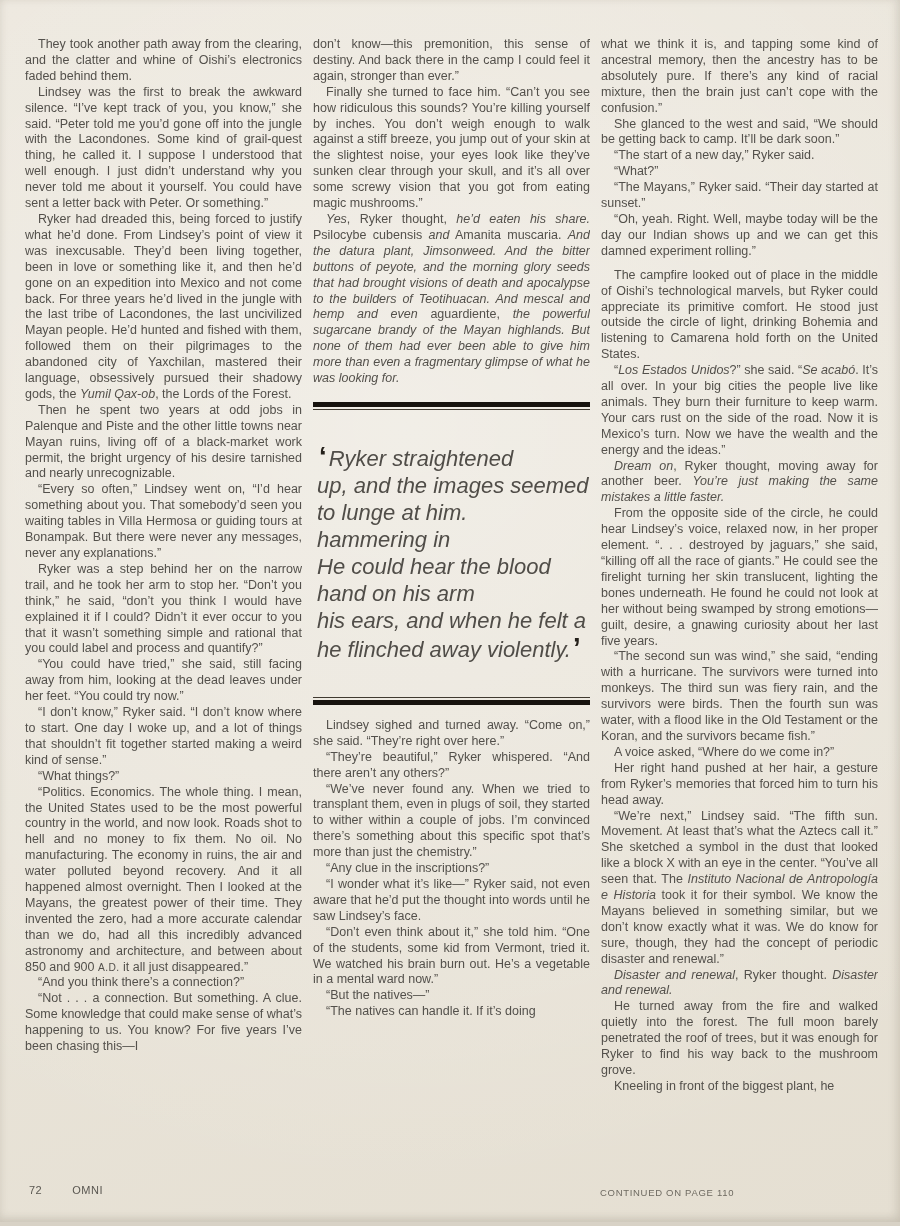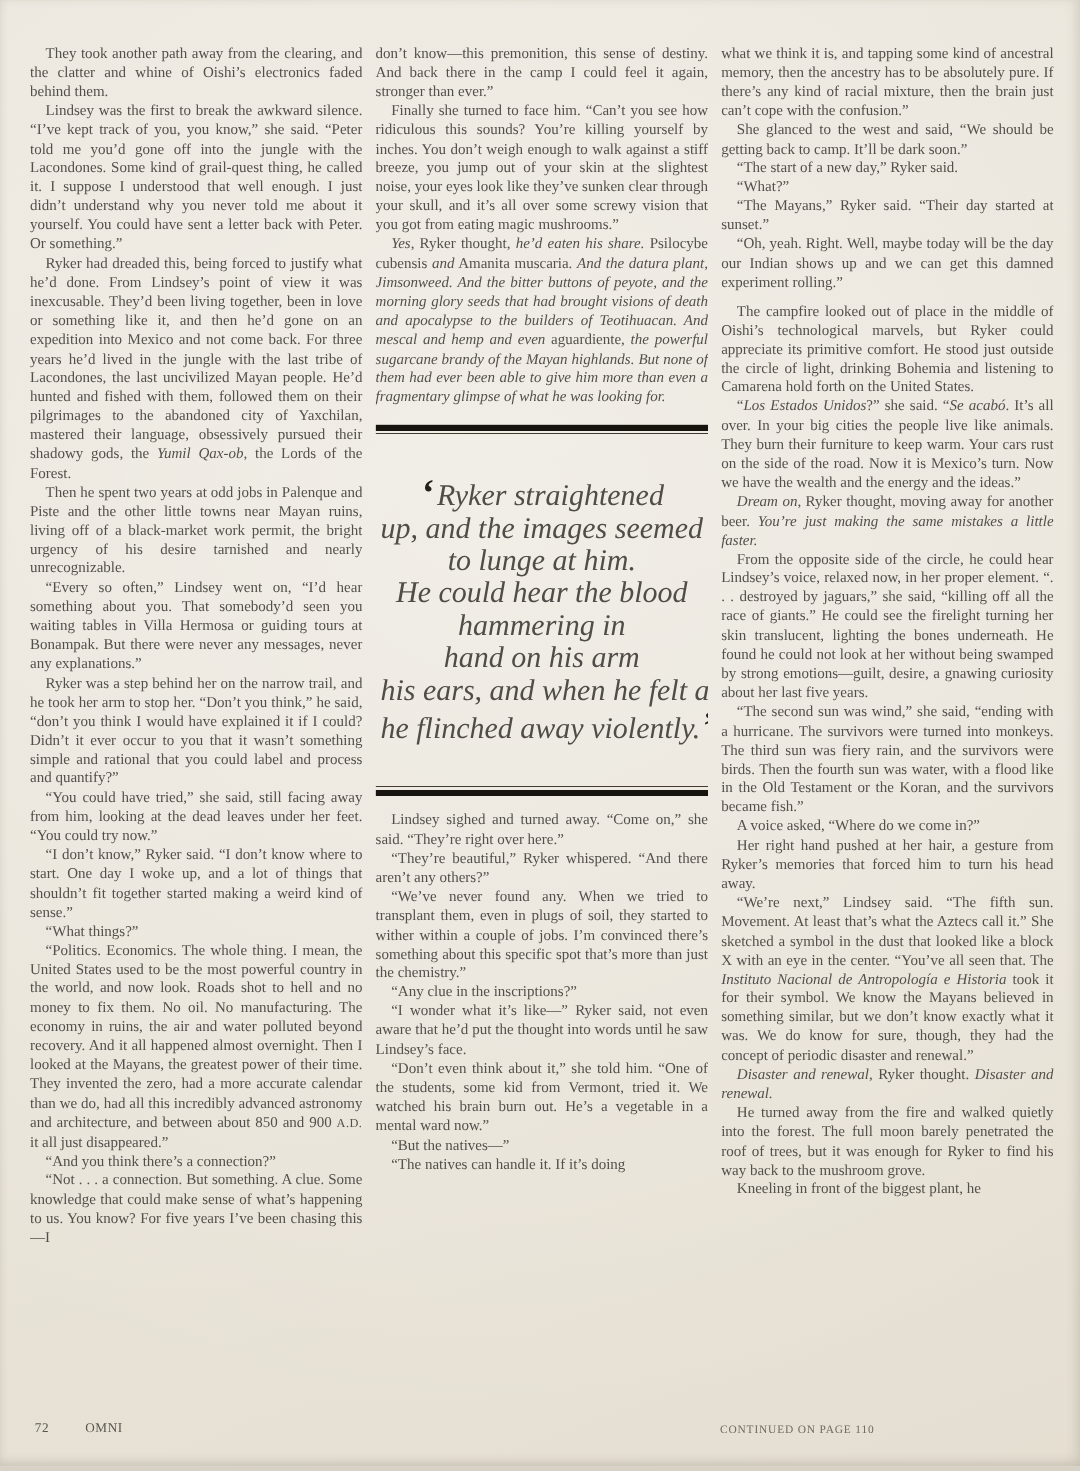--- a/index.html
+++ b/index.html
@@ -5,21 +5,21 @@
   html,body{margin:0;padding:0;background:#d8d2c6;}
   .page{
     position:relative;
     width:900px;height:1222px;
     margin:0 auto;
     overflow:hidden;
     background:
       radial-gradient(130% 90% at 45% 35%, rgba(255,255,255,0.35), rgba(255,255,255,0) 70%),
       linear-gradient(160deg,#ece7dd 0%,#e9e4d9 55%,#e5dfd2 100%);
     box-shadow: inset 0 -4px 8px rgba(60,50,30,0.12), inset -5px 0 10px rgba(60,50,30,0.06);
-    font-family:Liberation Serif, serif;
+    font-family:Liberation Sans, sans-serif;
     color:#53504b;
   }
   .columns{
     display:flex;
     gap:11px;
     padding:37px 22px 0 25px;
     height:1140px;
     overflow:hidden;
   }
   .col{
@@ -40,23 +40,23 @@
     height:9px;
     margin:15px 0 10px;
     background:linear-gradient(to bottom,#17130e 0,#17130e 5px,transparent 5px,transparent 7px,#403a30 7px,#403a30 8px,transparent 8px);
   }
   .rule.thin-thick{
     margin:10px 0 12px;
     background:linear-gradient(to bottom,#403a30 0,#403a30 1px,transparent 1px,transparent 3px,#17130e 3px,#17130e 8px,transparent 8px);
   }
   .pullquote{
     margin:32px 4px 34px;
-    text-align:center;
+    text-align:left;
     font-style:italic;
-    font-size:25px;
+    font-size:22px;
     line-height:27px;
     text-indent:0;
     color:#504d48;
   }
   .pq-line{white-space:nowrap;}
   .qmark{
     font-weight:700;
     font-style:normal;
     font-size:1.25em;
     line-height:1;
@@ -100,22 +100,22 @@
       </div>
     <div class="col">
         <p class="ni">don’t know—this premonition, this sense of destiny. And back there in the camp I could feel it again, stronger than ever.”</p>
         <p>Finally she turned to face him. “Can’t you see how ridiculous this sounds? You’re killing yourself by inches. You don’t weigh enough to walk against a stiff breeze, you jump out of your skin at the slightest noise, your eyes look like they’ve sunken clear through your skull, and it’s all over some screwy vision that you got from eating magic mushrooms.”</p>
         <p><em>Yes</em>, Ryker thought, <em>he’d eaten his share.</em> Psilocybe cubensis <em>and</em> Amanita muscaria. <em>And the datura plant, Jimsonweed. And the bitter buttons of peyote, and the morning glory seeds that had brought visions of death and apocalypse to the builders of Teotihuacan. And mescal and hemp and even</em> aguardiente, <em>the powerful sugarcane brandy of the Mayan highlands. But none of them had ever been able to give him more than even a fragmentary glimpse of what he was looking for.</em></p>
         <div class="rule "></div>
         <div class="pullquote">
           <div class="pq-line"><span class="qmark">‘</span>Ryker straightened</div>
           <div class="pq-line">up, and the images seemed</div>
           <div class="pq-line">to lunge at him.</div>
+          <div class="pq-line">hammering in</div>
           <div class="pq-line">He could hear the blood</div>
-          <div class="pq-line">hammering in</div>
           <div class="pq-line">hand on his arm</div>
           <div class="pq-line">his ears, and when he felt a</div>
           <div class="pq-line">he flinched away violently.<span class="qmark">’</span></div>
         </div>
         <div class="rule thin-thick"></div>
         <p class="gap">Lindsey sighed and turned away. “Come on,” she said. “They’re right over here.”</p>
         <p>“They’re beautiful,” Ryker whispered. “And there aren’t any others?”</p>
         <p>“We’ve never found any. When we tried to transplant them, even in plugs of soil, they started to wither within a couple of jobs. I’m convinced there’s something about this specific spot that’s more than just the chemistry.”</p>
         <p>“Any clue in the inscriptions?”</p>
         <p>“I wonder what it’s like—” Ryker said, not even aware that he’d put the thought into words until he saw Lindsey’s face.</p>

